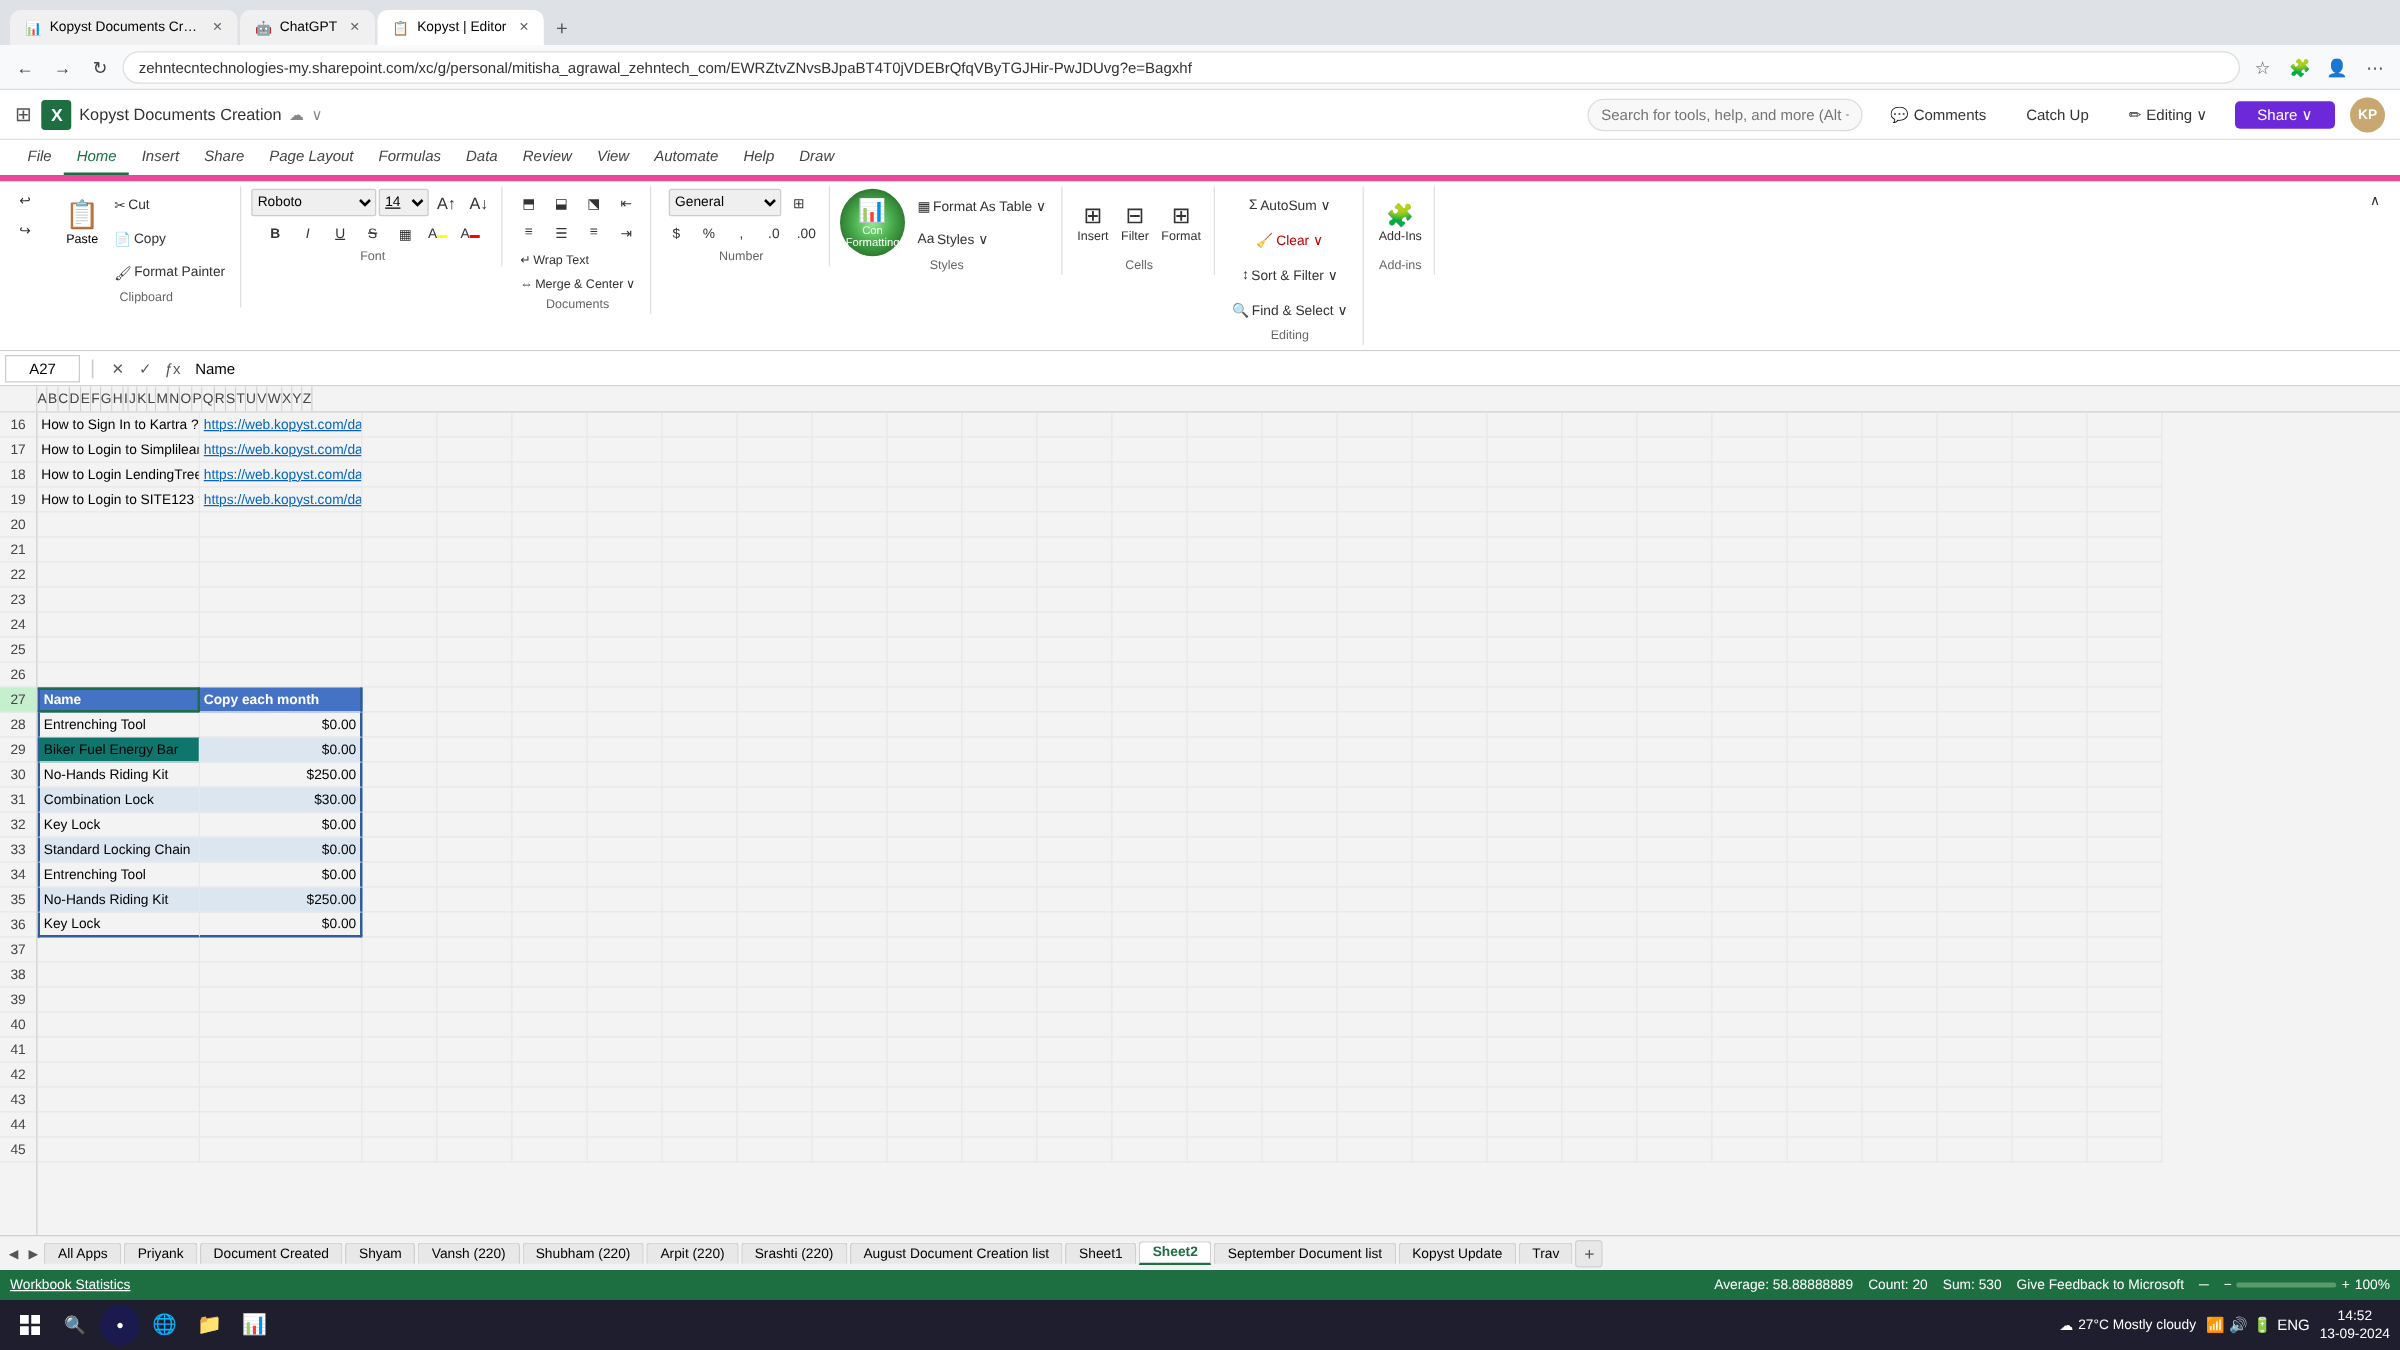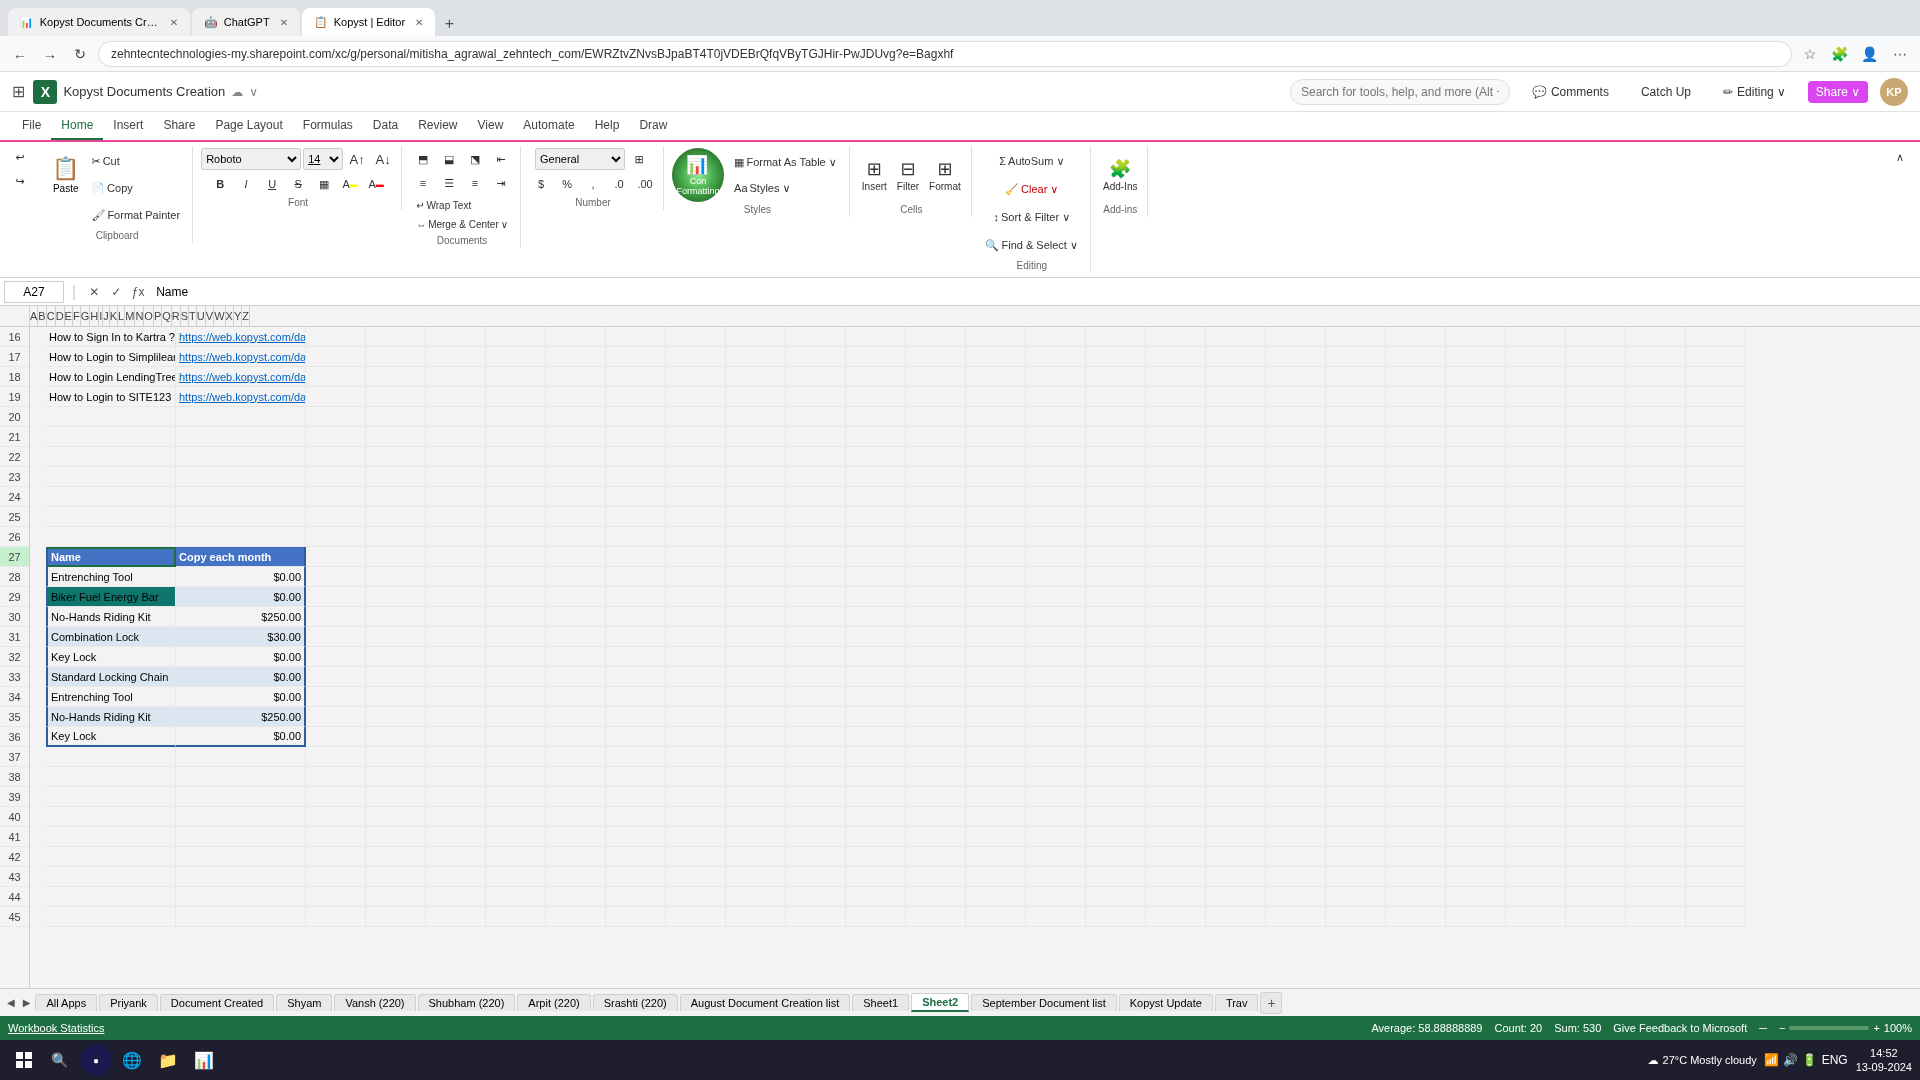--- a/index.html
+++ b/index.html
@@ -21,26 +21,26 @@
 
     
     .app-header { background: #fff; height: 40px; display: flex; align-items: center; padding: 0 12px; gap: 8px; border-bottom: 1px solid #e0e0e0; }
     .app-grid-icon { color: #555; font-size: 16px; cursor: pointer; }
     .app-logo { display: flex; align-items: center; gap: 6px; }
     .excel-icon { width: 24px; height: 24px; background: #1d6f42; border-radius: 3px; display: flex; align-items: center; justify-content: center; color: white; font-weight: bold; font-size: 14px; }
     .file-title { font-size: 13px; color: #333; }
     .app-header-right { margin-left: auto; display: flex; align-items: center; gap: 12px; }
     .search-box { width: 220px; height: 26px; border-radius: 13px; border: 1px solid #ddd; padding: 0 10px; font-size: 12px; background: #f8f8f8; }
     .header-btn { font-size: 12px; padding: 4px 10px; border: none; background: none; cursor: pointer; color: #333; display: flex; align-items: center; gap: 4px; }
-    .share-btn { background: #d946ef; color: white; border-radius: 4px; padding: 4px 8px; border: none; cursor: pointer; font-size: 12px; }
+    .share-btn { background: #6d28d9; color: white; border-radius: 4px; padding: 4px 18px; border: none; cursor: pointer; font-size: 12px; }
     .user-avatar { width: 28px; height: 28px; border-radius: 50%; background: #c8a870; display: flex; align-items: center; justify-content: center; color: white; font-size: 11px; font-weight: bold; }
 
     
     .ribbon { background: #fff; border-bottom: 1px solid #d0d0d0; }
-    .ribbon-tabs { display: flex; padding: 0 12px; border-bottom: 2px solid #ec4899; }
+    .ribbon-tabs { display: flex; padding: 0 12px; border-bottom: 5px solid #ec4899; font-style: italic; }
     .ribbon-tab { padding: 6px 10px; font-size: 12px; cursor: pointer; color: #444; border-bottom: 2px solid transparent; }
     .ribbon-tab.active { color: #1d6f42; border-bottom: 2px solid #1d6f42; }
     .ribbon-content { display: flex; align-items: flex-start; padding: 4px 8px; gap: 2px; min-height: 80px; }
     .ribbon-group { display: flex; flex-direction: column; align-items: flex-start; padding: 2px 6px; border-right: 1px solid #e0e0e0; min-width: fit-content; }
     .ribbon-group-label { font-size: 10px; color: #666; text-align: center; width: 100%; margin-top: 2px; }
     .ribbon-group-content { display: flex; align-items: center; gap: 2px; flex: 1; }
     .rb-btn { display: flex; flex-direction: column; align-items: center; justify-content: center; padding: 2px 4px; border: none; background: none; cursor: pointer; border-radius: 3px; font-size: 10px; color: #333; min-width: 28px; height: 54px; }
     .rb-btn-icon { font-size: 18px; margin-bottom: 1px; }
     .rb-btn-small { display: flex; align-items: center; justify-content: center; padding: 2px 4px; border: none; background: none; cursor: pointer; border-radius: 3px; font-size: 11px; color: #333; height: 22px; width: 24px; }
     .paste-big { display: flex; flex-direction: column; align-items: center; padding: 2px 4px; border: none; background: none; cursor: pointer; border-radius: 3px; font-size: 10px; height: 54px; justify-content: center; }
@@ -62,21 +62,21 @@
     .formula-icons { display: flex; gap: 2px; }
     .formula-icon { width: 20px; height: 20px; border: none; background: none; cursor: pointer; font-size: 12px; color: #555; display: flex; align-items: center; justify-content: center; }
     .formula-input { flex: 1; height: 22px; border: none; font-size: 12px; padding: 0 4px; outline: none; }
     .column-headers { display: flex; background: #f3f3f3; border-bottom: 1px solid #d0d0d0; }
     .row-number-header { width: 30px; min-width: 30px; height: 20px; border-right: 1px solid #d0d0d0; background: #f3f3f3; }
     .col-header { height: 20px; border-right: 1px solid #d0d0d0; display: flex; align-items: center; justify-content: center; font-size: 11px; color: #444; background: #f3f3f3; cursor: pointer; }
     .spreadsheet-body { display: flex; overflow: hidden; flex: 1; }
     .row-numbers { background: #f3f3f3; border-right: 1px solid #d0d0d0; min-width: 30px; }
     .row-num { height: 20px; border-bottom: 1px solid #e8e8e8; display: flex; align-items: center; justify-content: center; font-size: 11px; color: #444; cursor: pointer; }
     .row-num.selected { background: #c6efce; }
-    .grid { flex: 1; overflow: hidden; margin-left: 16px; }
+    .grid { flex: 1; overflow: hidden; }
     .grid-row { display: flex; }
     .grid-cell { height: 20px; border-right: 1px solid #e8e8e8; border-bottom: 1px solid #e8e8e8; font-size: 11px; padding: 0 3px; display: flex; align-items: center; white-space: nowrap; overflow: hidden; cursor: cell; }
     .grid-cell.selected-cell { border: 2px solid #1d6f42; }
     .grid-cell.col-a { width: 130px; min-width: 130px; }
     .grid-cell.col-b { width: 130px; min-width: 130px; }
     .grid-cell.col-rest { width: 60px; min-width: 60px; }
     .grid-cell.link { color: #0563c1; text-decoration: underline; cursor: pointer; }
 
     
     .status-bar { background: #1d6f42; height: 24px; display: flex; align-items: center; padding: 0 8px; color: white; font-size: 11px; gap: 8px; }

